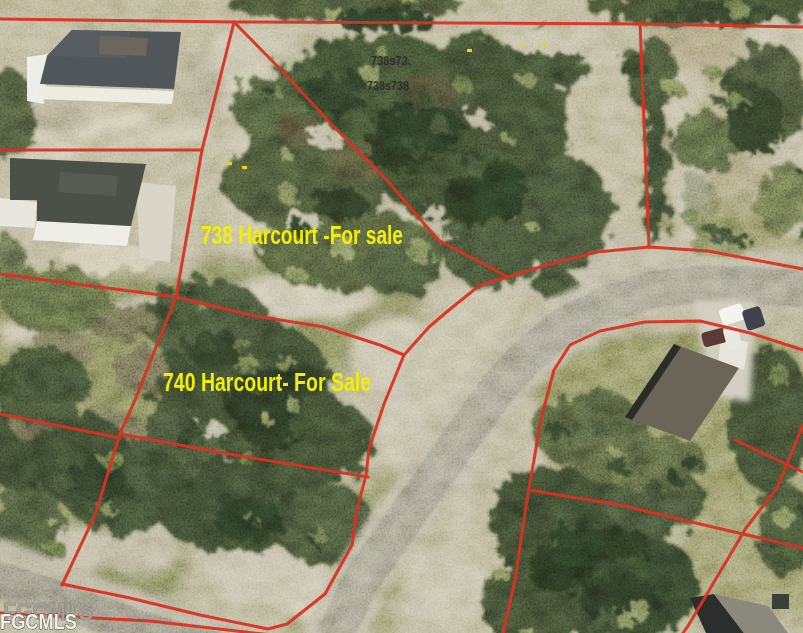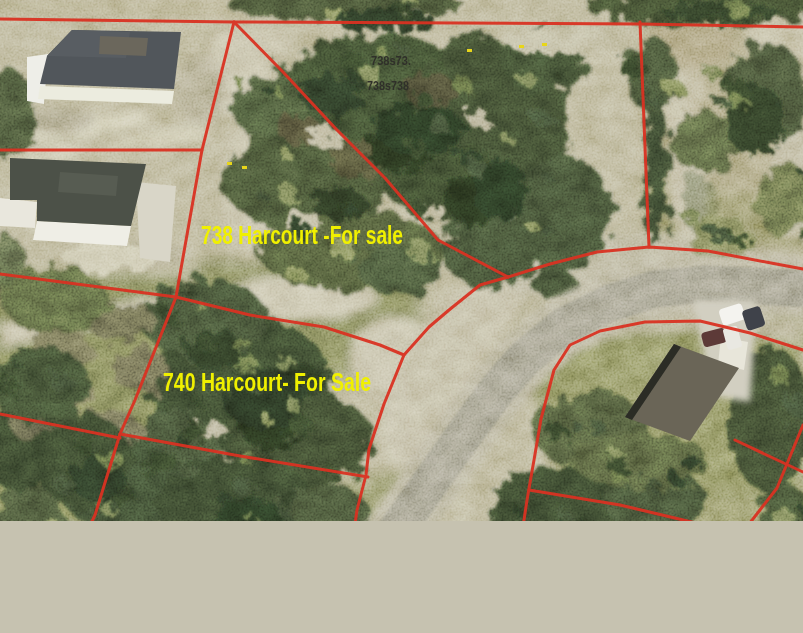--- a/index.html
+++ b/index.html
@@ -1,16 +1,16 @@
 <!DOCTYPE html>
 <html><head>
 <meta charset="utf-8">
 <style>
   html,body{margin:0;padding:0;background:#c6c2b0;}
-  #stage{position:relative;width:803px;height:521px;overflow:hidden;
+  #stage{position:relative;width:803px;height:633px;overflow:hidden;
          font-family:"Liberation Sans", sans-serif;}
   svg{display:block;}
 </style>
 </head>
 <body>
 
 <div id="stage">
 <svg width="803" height="633" viewBox="0 0 803 633" xmlns="http://www.w3.org/2000/svg">
 <defs>
   <filter id="b8" x="-40%" y="-40%" width="180%" height="180%">

